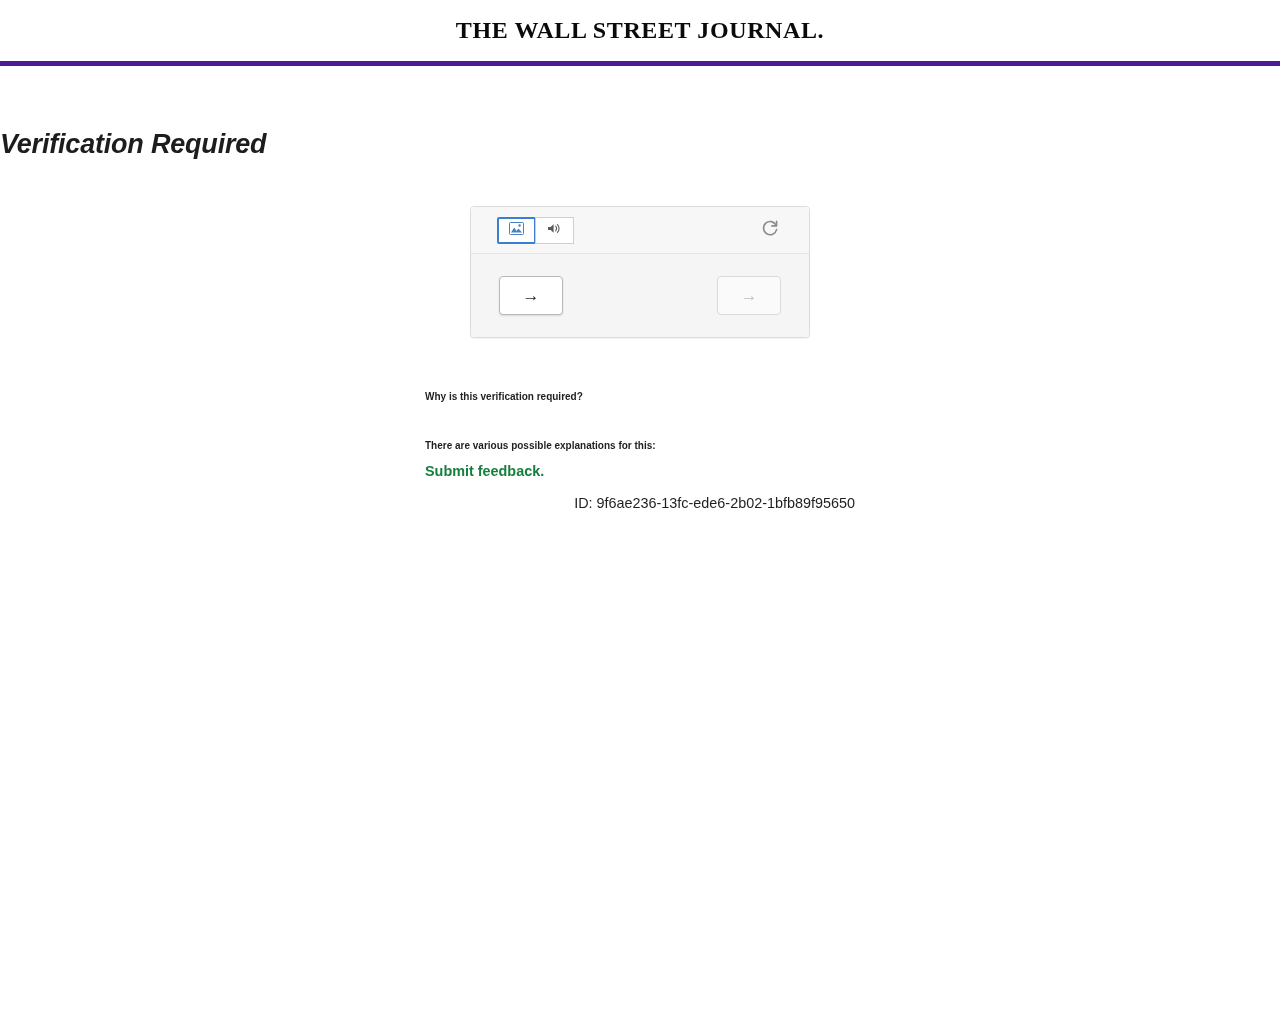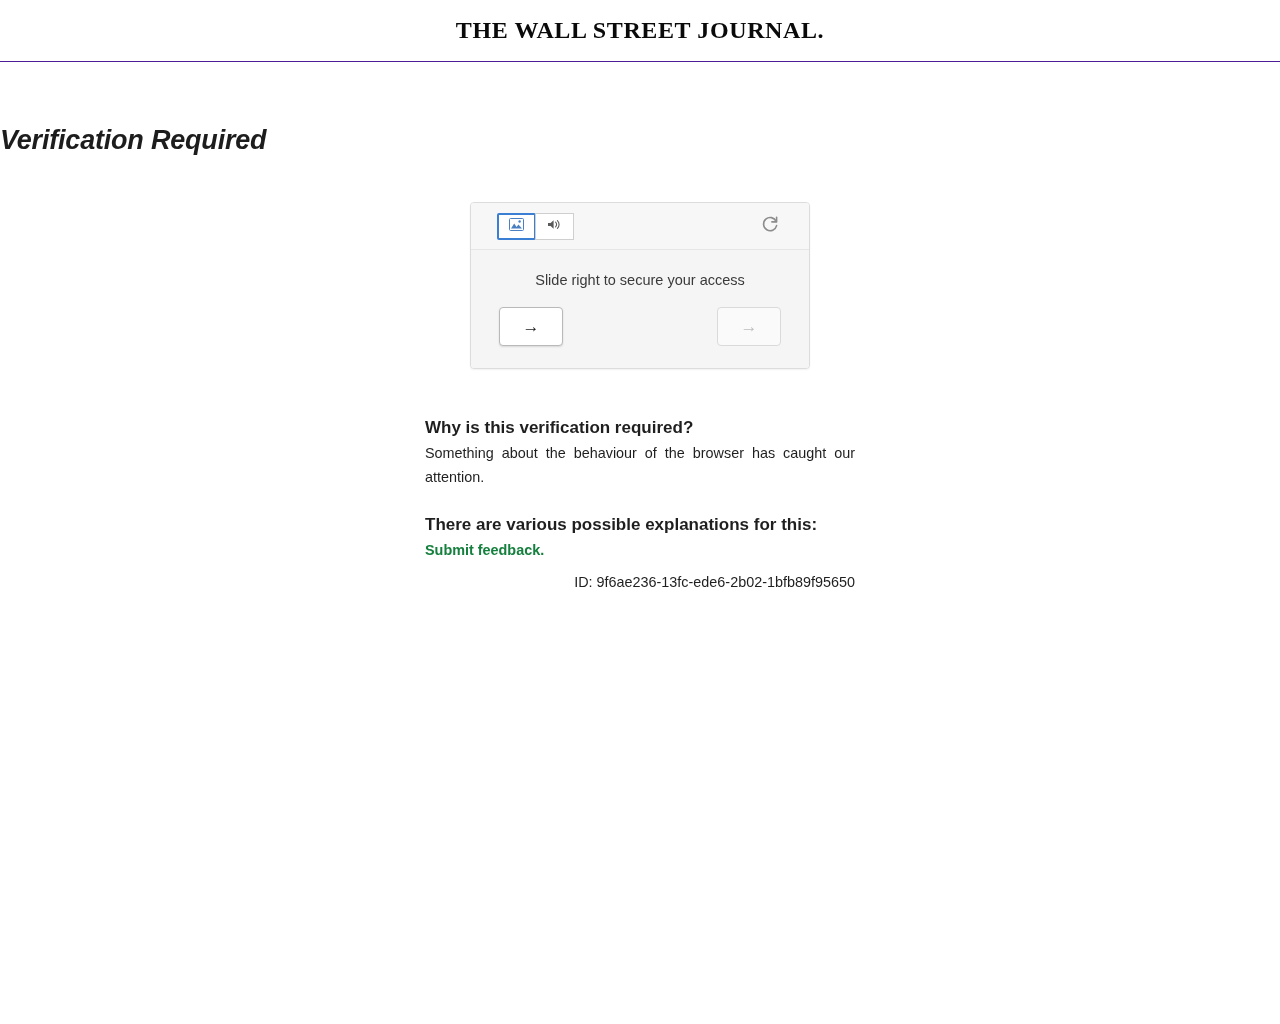--- a/index.html
+++ b/index.html
@@ -9,21 +9,21 @@
     height: 1024px;
     background: #ffffff;
     font-family: "Liberation Sans", sans-serif;
     color: #1a1a1a;
     -webkit-font-smoothing: antialiased;
   }
 
   
   .masthead {
     height: 61px;
-    border-bottom: 1px solid #4c1d95;
+    border-bottom: 5px solid #4c1d95;
     display: flex;
     align-items: center;
     justify-content: center;
     background: #ffffff;
   }
   .masthead-logo {
     font-family: "Liberation Serif", serif;
     font-weight: 700;
     font-size: 24px;
     letter-spacing: 0.6px;
@@ -148,21 +148,21 @@
   
   .explain {
     width: 430px;
     margin: 47px auto 0 auto;
     font-size: 14.4px;
     line-height: 24px;
     color: #1f1f1f;
     text-align: justify;
   }
   .explain h3 {
-    font-size: 17px;
+    font-size: 10px;
     font-weight: 700;
     margin: 0 0 1px 0;
     text-align: left;
   }
   .explain p {
     margin: 0;
   }
   .explain .gap {
     height: 24px;
   }
@@ -233,40 +233,38 @@
         <span>
           <svg width="20" height="20" viewBox="0 0 20 20" aria-hidden="true">
             <path d="M16.2 7.4 A6.6 6.6 0 1 0 16.6 11.6" fill="none" stroke="#8c8c8c" stroke-width="1.6" stroke-linecap="round"></path>
             <path d="M16.6 3.2 L16.6 7.9 L11.9 7.9" fill="none" stroke="#8c8c8c" stroke-width="1.6" stroke-linecap="round" stroke-linejoin="round"></path>
           </svg>
         </span>
       </div>
     </div>
 
     <div class="captcha-body">
-      <div class="captcha-instruction">Slide right to secure your access</div>
 
       <div class="slider-row">
         <div class="slider-handle">
           <span class="arrow-dark">→</span>
         </div>
         <div class="slider-track"></div>
         <div class="slider-target">
           <span class="arrow-light">→</span>
         </div>
       </div>
     </div>
 
   </div>
 </div>
 
 <div class="explain">
 
   <h3>Why is this verification required?</h3>
-  <p>Something about the behaviour of the browser has caught our attention.</p>
 
   <div class="gap"></div>
 
   <h3>There are various possible explanations for this:</h3>
 
   <a class="feedback-link">Submit feedback.</a>
   <div class="id-line">ID: 9f6ae236-13fc-ede6-2b02-1bfb89f95650</div>
 
 </div>
 

